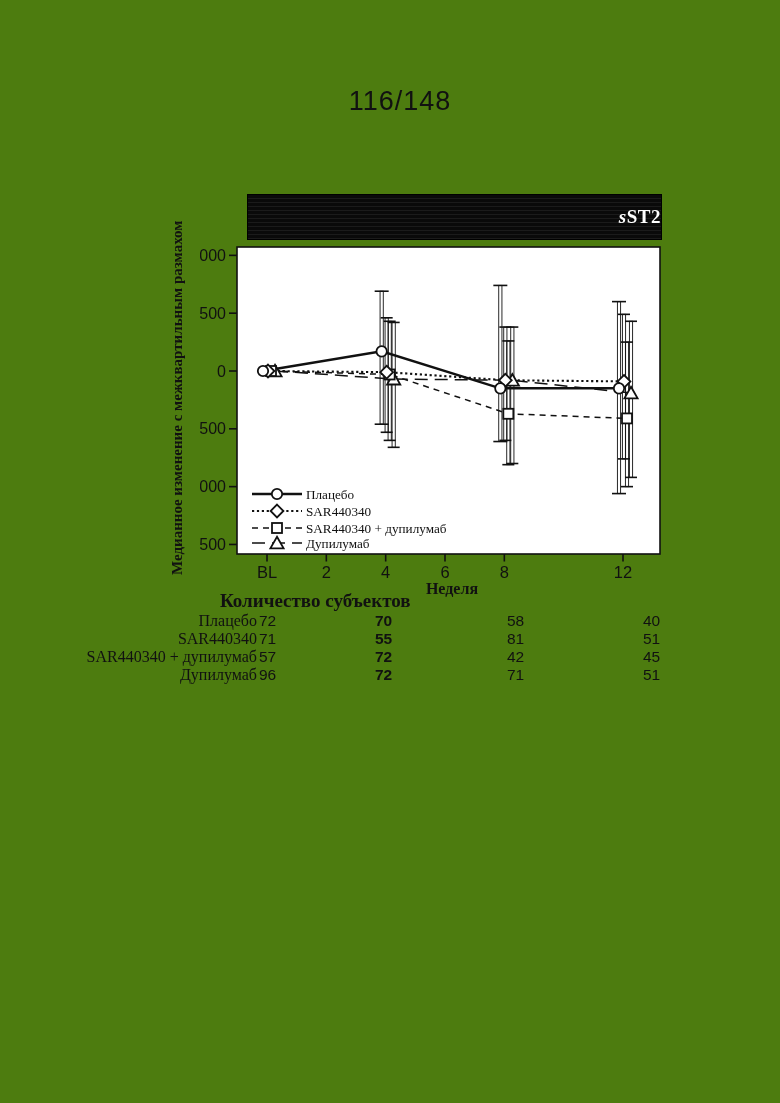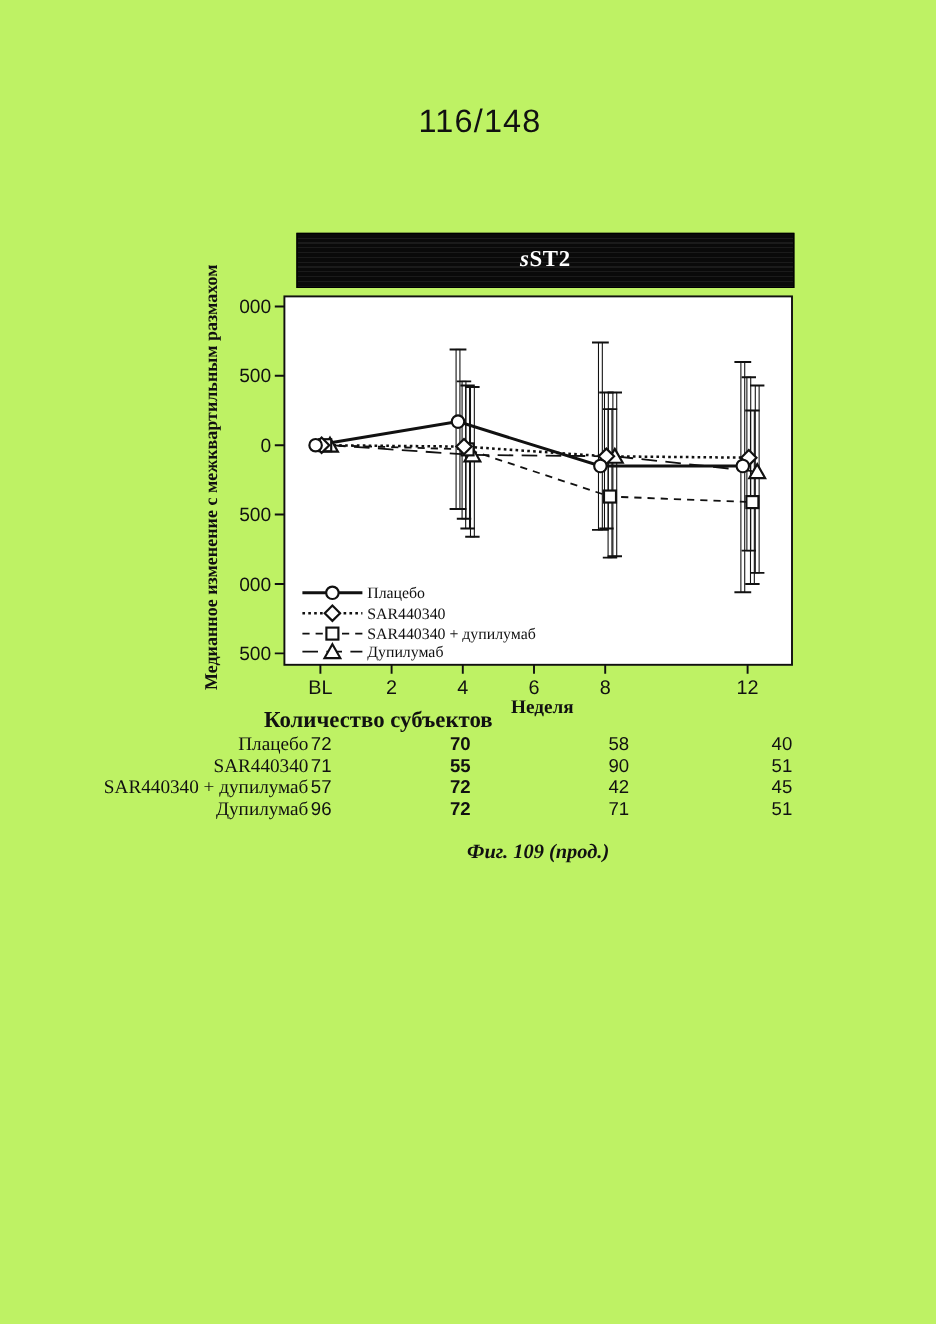--- a/index.html
+++ b/index.html
@@ -1,31 +1,31 @@
 <!DOCTYPE html>
 <html><head>
 <meta charset="utf-8">
 <style>
   html,body{margin:0;padding:0;background:#e8e8e8;}
   .page{
     position:relative;width:780px;height:1103px;margin:0 auto;
-    background:#bef264;overflow:hidden;
+    background:#4d7c0f;overflow:hidden;
     font-family:"Liberation Sans",sans-serif;color:#111;
   }
   .page-number{
     position:absolute;top:86px;left:20px;right:0;
     text-align:center;font-size:27px;letter-spacing:1px;
     font-family:"Liberation Sans",sans-serif;
   }
   .chart-header-bar{
     position:absolute;left:247px;top:194px;width:415px;height:46px;
     background:#0a0a0a;
     background-image:repeating-linear-gradient(0deg,rgba(255,255,255,0.07) 0px,rgba(255,255,255,0.07) 1px,transparent 1px,transparent 4px);
     border:1px solid #000;box-sizing:border-box;
-    display:flex;align-items:center;justify-content:center;
+    display:flex;align-items:center;justify-content:flex-end;
   }
   .chart-title-text{
     display:block;color:#fff;font-family:"Liberation Serif",serif;
     font-weight:bold;font-size:19px;letter-spacing:0.5px;
   }
   .chart-title-text::first-letter{font-style:italic;}
   .y-axis-label{
     position:absolute;left:177px;top:400px;width:350px;
     transform:translate(-50%,-50%) rotate(-90deg);
     text-align:center;font-family:"Liberation Serif",serif;
@@ -204,33 +204,32 @@
     <span class="subj-label">Плацебо</span>
     <span class="subj-val col-bl">72</span>
     <span class="subj-val col-w4">70</span>
     <span class="subj-val col-w8">58</span>
     <span class="subj-val col-w12">40</span>
   </div>
   <div class="subj-row r1">
     <span class="subj-label">SAR440340</span>
     <span class="subj-val col-bl">71</span>
     <span class="subj-val col-w4">55</span>
-    <span class="subj-val col-w8">90</span>
+    <span class="subj-val col-w8">81</span>
     <span class="subj-val col-w12">51</span>
   </div>
   <div class="subj-row r2">
     <span class="subj-label">SAR440340 + дупилумаб</span>
     <span class="subj-val col-bl">57</span>
     <span class="subj-val col-w4">72</span>
     <span class="subj-val col-w8">42</span>
     <span class="subj-val col-w12">45</span>
   </div>
   <div class="subj-row r3">
     <span class="subj-label">Дупилумаб</span>
     <span class="subj-val col-bl">96</span>
     <span class="subj-val col-w4">72</span>
     <span class="subj-val col-w8">71</span>
     <span class="subj-val col-w12">51</span>
   </div>
 
-  <div class="figure-caption">Фиг. 109 (прод.)</div>
 
 </div>
 
 </body></html>

